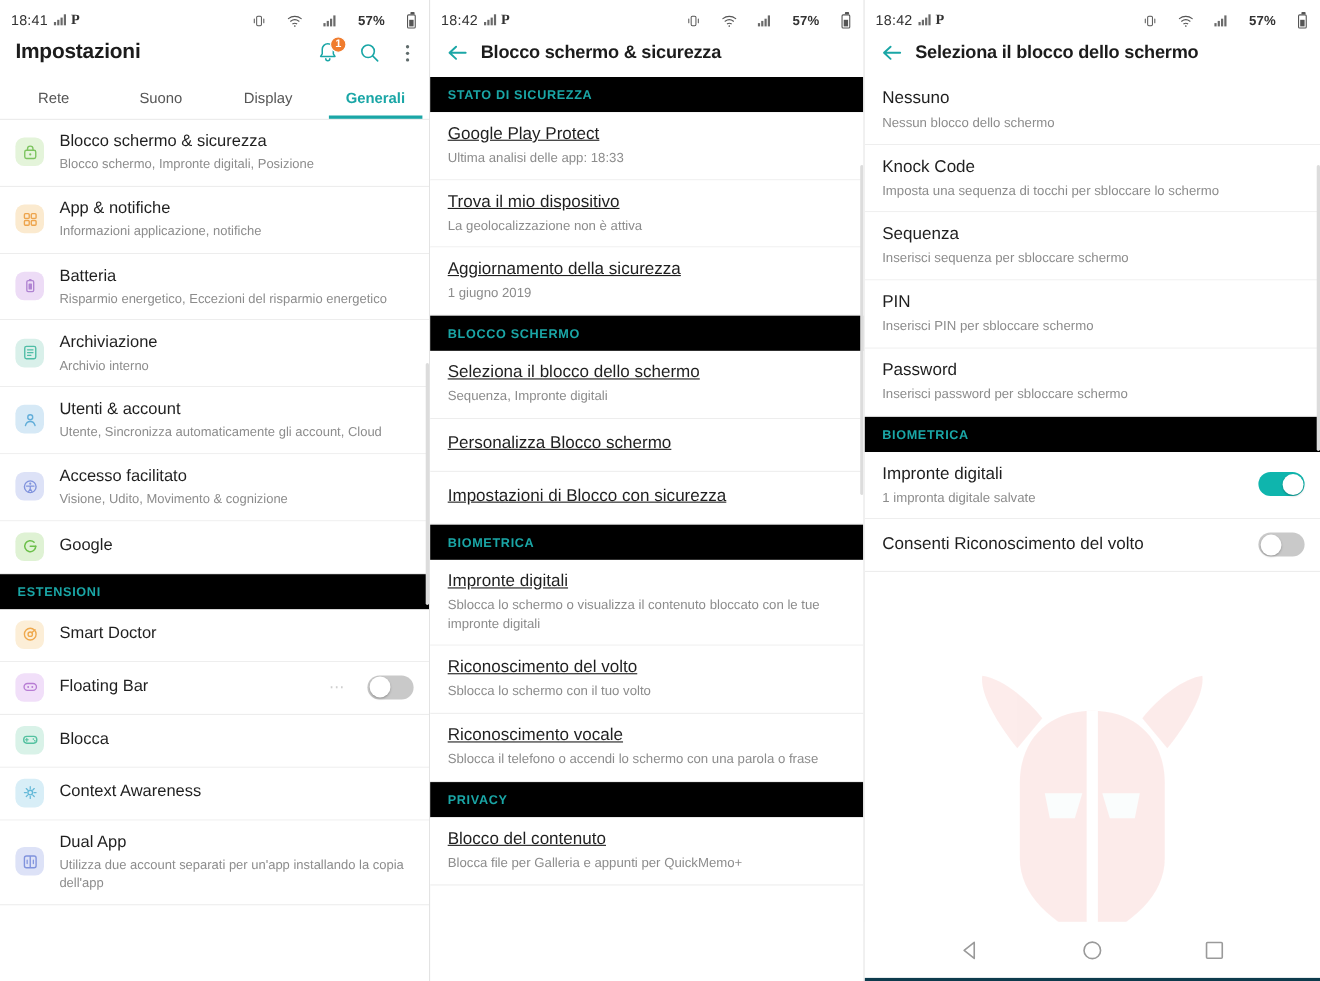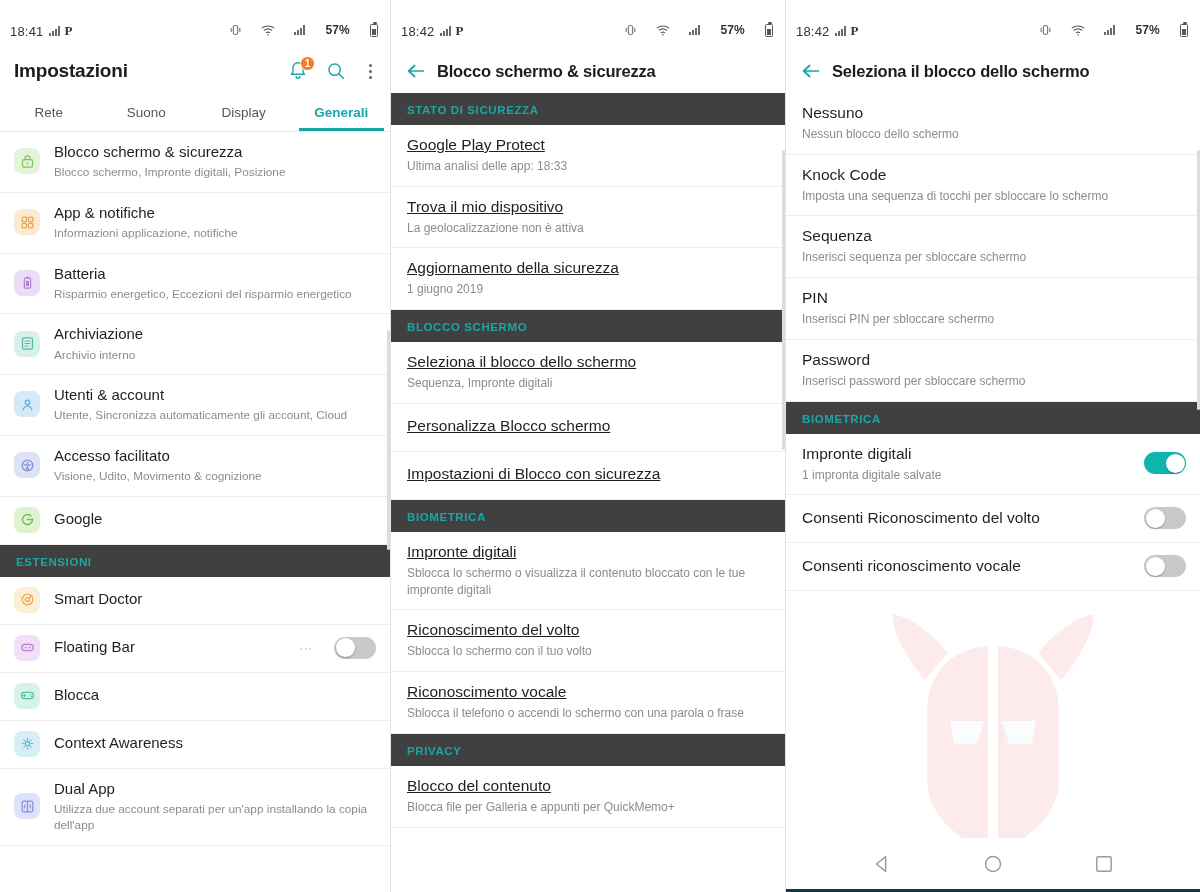--- a/index.html
+++ b/index.html
@@ -12,24 +12,24 @@
   .screens { display: flex; width: 1200px; height: 892px; }
 
   
   .panel { position: relative; height: 892px; background: #fff; overflow: hidden; }
   .panel-left   { width: 390px; }
   .panel-mid    { width: 395px; border-left: 1px solid #e3e3e3; }
   .panel-right  { width: 415px; border-left: 1px solid #e3e3e3; }
 
   
   .statusbar {
-    height: 26px; display: flex; align-items: flex-start;
+    height: 26px; display: flex; align-items: flex-end;
     justify-content: space-between;
     padding: 0 12px 0 10px;
-    font-size: 12.5px; color: #3b3b3b; letter-spacing: .2px; margin-top: 23px;
+    font-size: 12.5px; color: #3b3b3b; letter-spacing: .2px;
   }
   .sb-left { display: flex; align-items: center; gap: 5px; }
   .sb-right { display: flex; align-items: center; gap: 19px; font-weight: bold; }
   .sb-time { font-size: 13px; color: #333; }
   .sb-pct { font-size: 12px; color: #333; margin: 0 1px; }
   .ico-bars { width: 11px; height: 10px; position: relative; }
   .ico-bars i { position: absolute; bottom: 0; width: 2px; background: #6a6a6a; }
   .ico-bars i:nth-child(1){ left:0; height:3px;}
   .ico-bars i:nth-child(2){ left:3px; height:5px;}
   .ico-bars i:nth-child(3){ left:6px; height:7px;}
@@ -70,21 +70,21 @@
   .tab.active { color: #1aa6a6; font-weight: bold; }
   .tab.active:after {
     content:""; position:absolute; left: 6px; right: 6px; bottom: 0;
     height: 3px; background: #1aa6a6;
   }
   .tabs-rule { height: 1px; background: #e8e8e8; }
 
   
   .list { }
   .section-head {
-    background: #404040; padding: 11px 12px 9px 16px;
+    background: #000000; padding: 11px 12px 9px 16px;
     font-size: 11.5px; font-weight: bold; color: #1aa6a6; letter-spacing: .6px;
   }
   .row {
     display: flex; align-items: center; gap: 14px;
     padding: 10px 14px 11px 14px;
     border-bottom: 1px solid #ededed; background: #fff;
     min-height: 48px;
   }
   .row.noicon { padding-left: 16px; }
   .row-text { flex: 1; min-width: 0; }
@@ -568,28 +568,20 @@
           </div>
       </div>
       <div class="row noicon rt">
         <div class="row-text">
           <div class="row-title">Consenti Riconoscimento del volto</div>
         </div>
         <div class="toggle">
             <span class="knob"></span>
           </div>
       </div>
-      <div class="row noicon rt">
-        <div class="row-text">
-          <div class="row-title">Consenti riconoscimento vocale</div>
-        </div>
-        <div class="toggle">
-            <span class="knob"></span>
-          </div>
-      </div>
     </div>
 
     <svg class="watermark" viewBox="0 0 200 220">
       <path d="M40 60c-18-22-30-45-28-58 14 2 34 16 48 34z" fill="#e8483f"></path>
       <path d="M160 60c18-22 30-45 28-58-14 2-34 16-48 34z" fill="#e8483f"></path>
       <path d="M100 30c-34 0-58 22-58 58v60c0 30 26 52 58 66 32-14 58-36 58-66V88c0-36-24-58-58-58z" fill="#e8483f"></path>
       <path d="M100 30v184" stroke="#ffffff" stroke-width="9" fill="none"></path>
       <path d="M62 96h30l-6 20H66z" fill="#d8f3f0"></path>
       <path d="M138 96h-30l6 20h20z" fill="#d8f3f0"></path>
     </svg>

